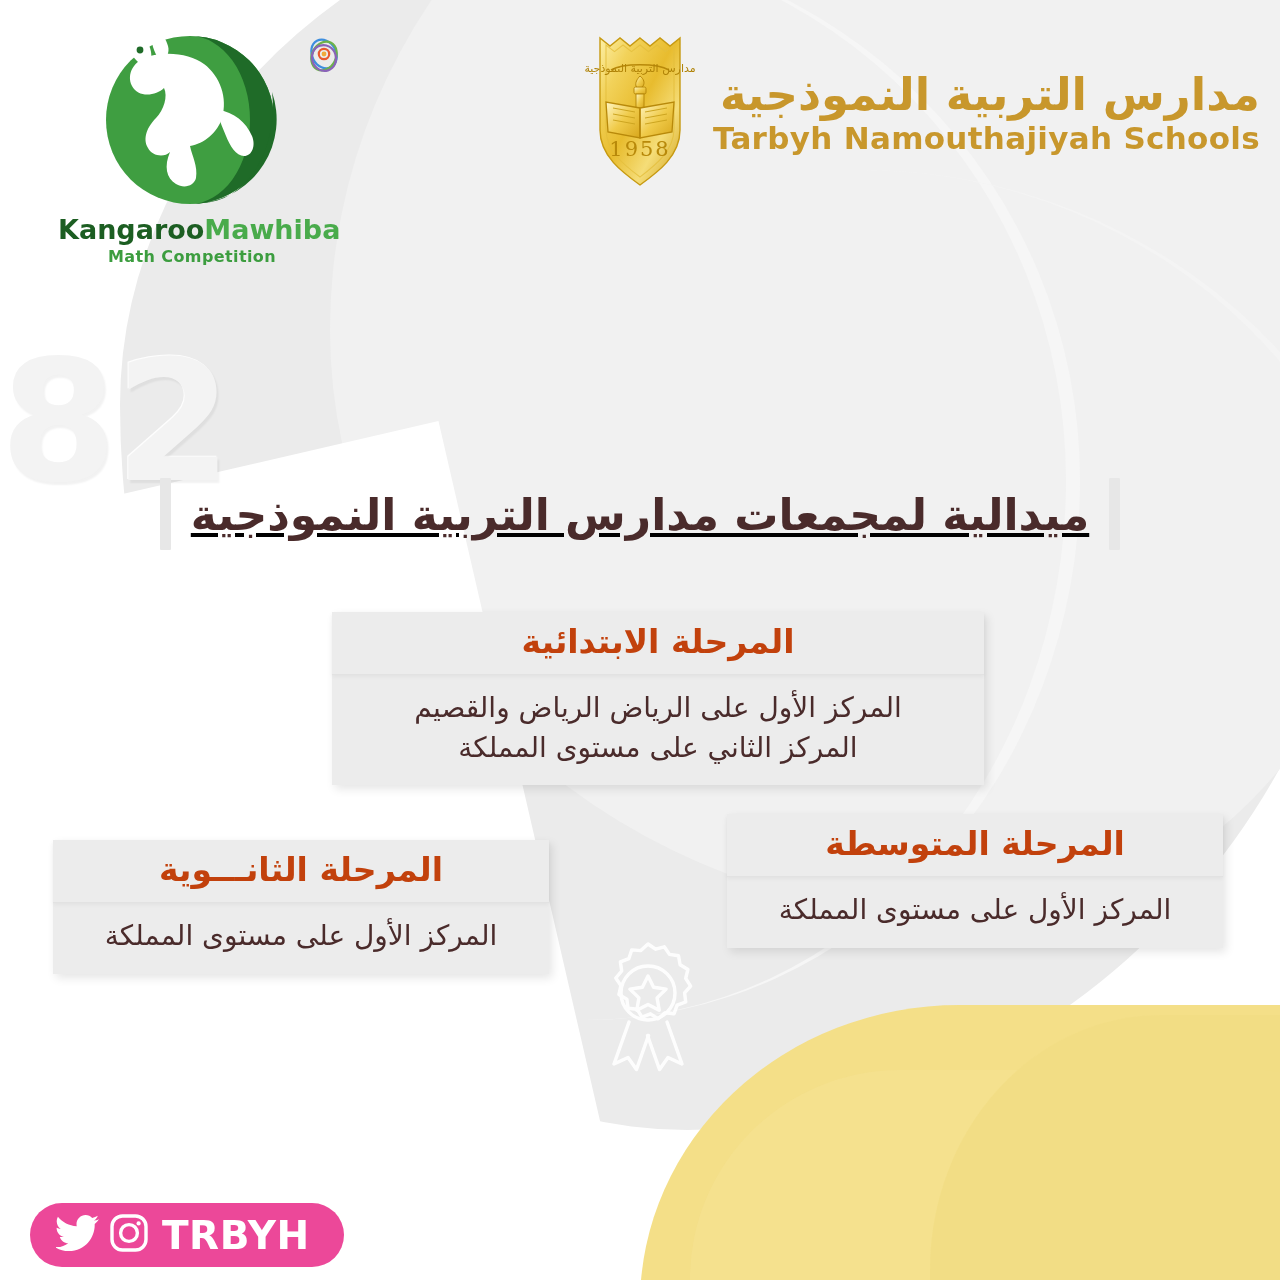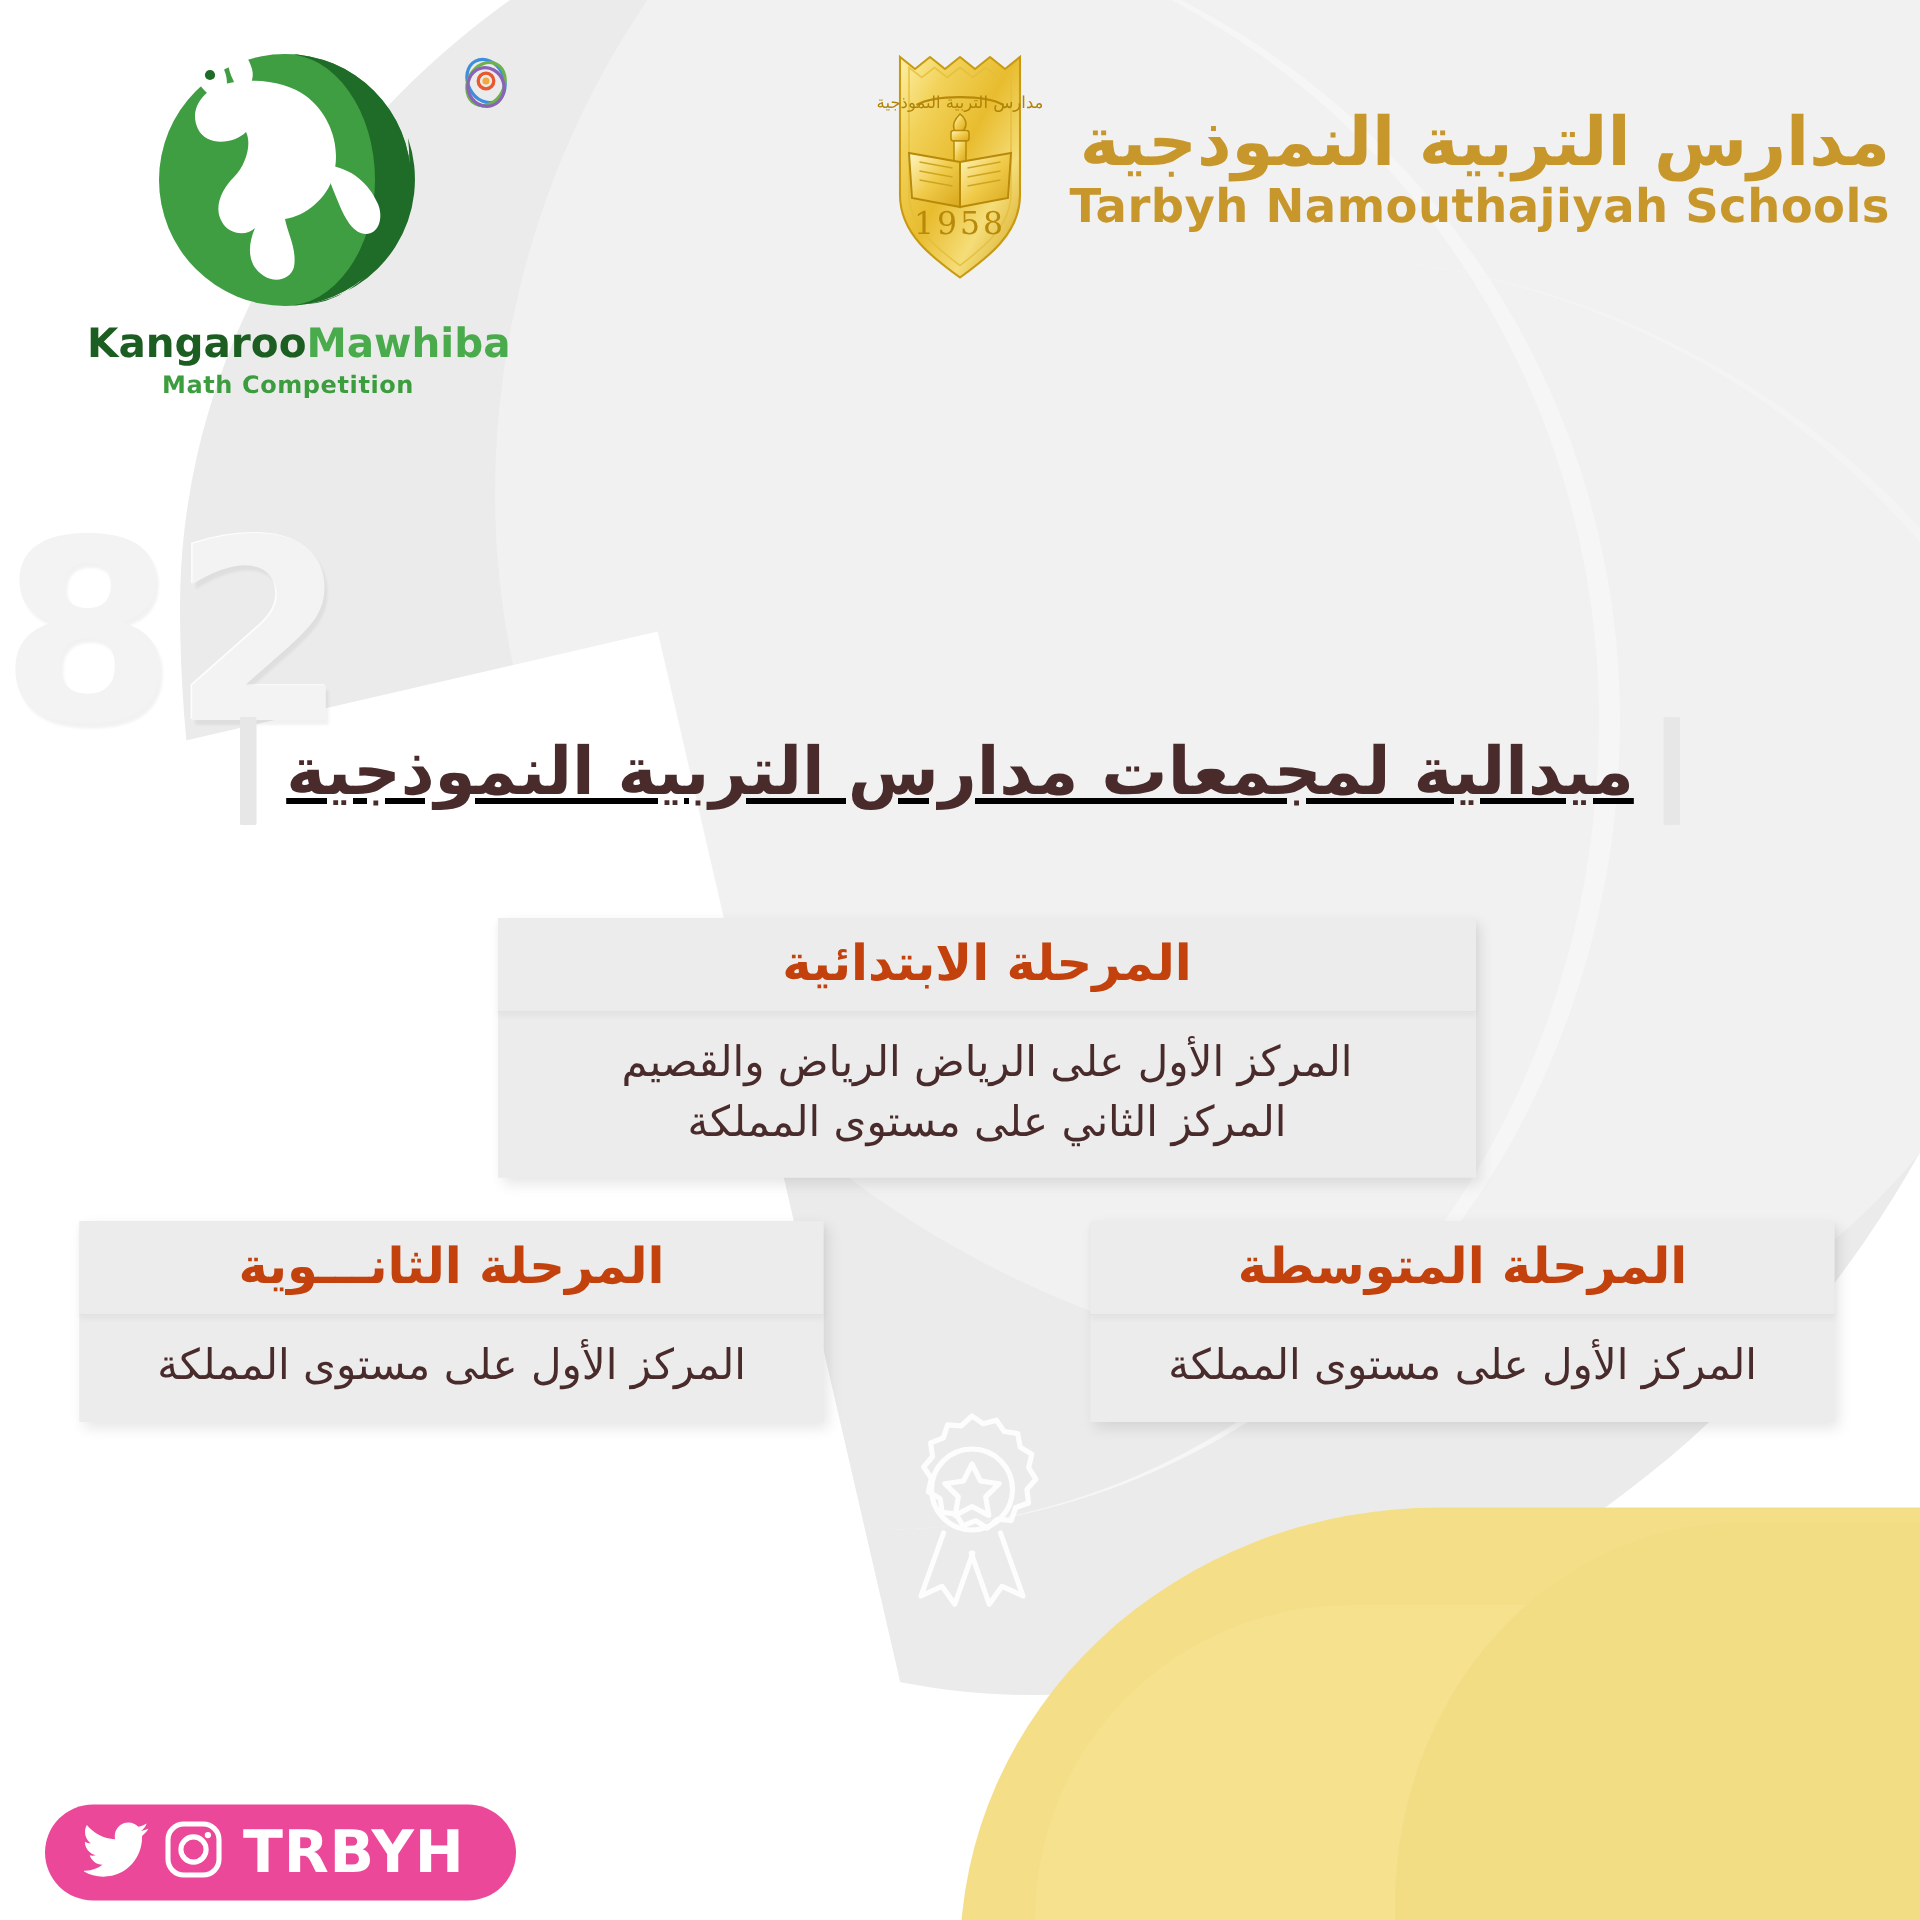--- a/index.html
+++ b/index.html
@@ -264,21 +264,21 @@
   .card-line {
     font-size: 28px;
     color: #4a2b2b;
     direction: rtl;
     line-height: 1.42;
     font-weight: 400;
     white-space: nowrap;
   }
 
   #card-primary   { left: 332px; top: 612px;  width: 652px; }
-  #card-secondary { left: 53px;  top: 814px;  width: 496px; }
+  #card-secondary { left: 53px;  top: 840px;  width: 496px; }
   #card-middle    { left: 727px; top: 814px;  width: 496px; }
 
   
   .social-pill {
     position: absolute;
     left: 30px;
     top: 1203px;
     width: 314px;
     height: 64px;
     background: #ec4899;

